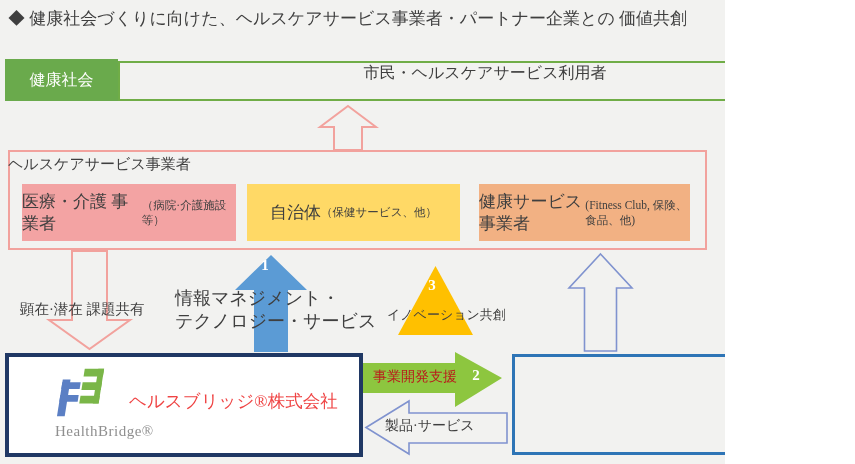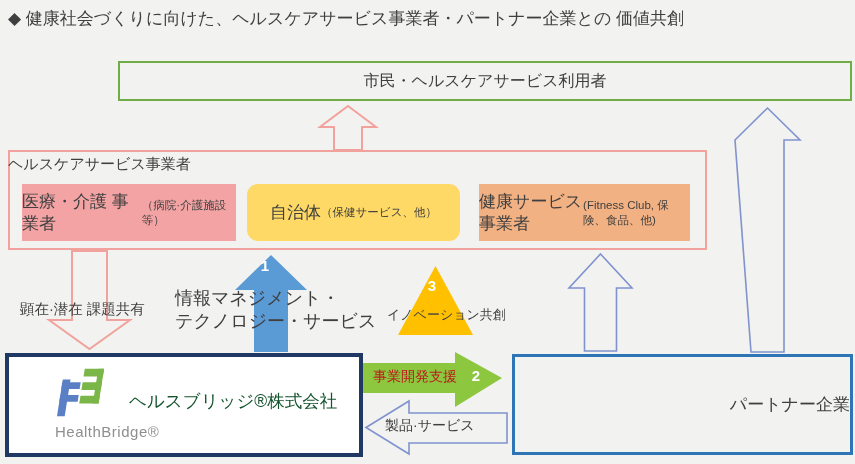--- a/index.html
+++ b/index.html
@@ -3,57 +3,60 @@
 <meta charset="utf-8">
 <style>
   :root{
     --bg:#f2f2f0; --text:#3f3f3f; --green:#6aaa4c; --green_border:#70ad47;
     --pink_border:#f2a29d; --pink_fill:#f3a3a3; --yellow_fill:#ffd966; --orange_fill:#f2b183;
     --blue_solid:#5b9bd5; --triangle:#ffc000; --green_arrow:#8dc63f; --outline_blue:#8093cf;
     --navy:#203864; --partner_blue:#2e75b6; --gray_text:#8f8f8f; --white:#ffffff;
   }
   html,body{margin:0;padding:0;}
   body{font-family:"Liberation Sans","DejaVu Sans",sans-serif;background:#ffffff;}
-  .stage{position:relative;width:855px;height:464px;background:var(--bg);overflow:hidden;color:var(--text);}
+  .stage{position:relative;width:725px;height:464px;background:var(--bg);overflow:hidden;color:var(--text);font-family:Liberation Serif, serif;}
   .abs{position:absolute;}
   .title{left:8px;top:7px;font-size:17px;color:var(--text);white-space:nowrap;}
   .green-box{left:5px;top:59px;width:113px;height:42px;background:var(--green);color:var(--white);
     display:flex;align-items:center;justify-content:center;font-size:16px;}
   .citizens-box{left:118px;top:61px;width:730px;height:36px;border:2px solid var(--green_border);
-    display:flex;align-items:center;justify-content:center;font-size:16px;}
+    display:flex;justify-content:center;font-size:16px;}
   .provider-box{left:8px;top:150px;width:695px;height:96px;border:2px solid var(--pink_border);background:var(--bg);}
   .provider-header{left:8px;top:155px;width:699px;font-size:15px;}
   .inner-box{top:184px;height:57px;display:flex;flex-direction:row;align-items:center;justify-content:center;line-height:1.25;}
   .inner-main{font-size:17px;}
   .inner-sub{font-size:11.5px;}
   .med-box{left:22px;width:214px;background:var(--pink_fill);}
-  .gov-box{left:247px;width:213px;background:var(--yellow_fill);border-radius:11px;}
+  .gov-box{left:247px;width:213px;background:var(--yellow_fill);}
   .health-box{left:479px;width:211px;background:var(--orange_fill);}
   svg{display:block;overflow:visible;}
   .pink-outline{fill:var(--bg);stroke:var(--pink_border);stroke-width:2;}
   .blue-outline{fill:var(--bg);stroke:var(--outline_blue);stroke-width:1.6;}
   .blue-fill{fill:var(--blue_solid);}
   .tri-fill{fill:var(--triangle);}
   .green-fill{fill:var(--green_arrow);}
   .flow-label{font-size:14px;color:var(--text);white-space:nowrap;}
   .num{color:var(--white);font-weight:bold;font-size:15px;text-align:center;}
   .hb-box{left:5px;top:353px;width:350px;height:96px;border:4px solid var(--navy);background:var(--white);}
-  .hb-name-jp{left:120px;top:32px;font-size:17.5px;color:#14532d;white-space:nowrap;}
+  .hb-name-jp{left:120px;top:32px;font-size:17.5px;color:#ef4444;white-space:nowrap;}
   .hb-name-en{left:14px;top:66px;font-size:15px;color:var(--gray_text);letter-spacing:0.5px;margin-left:32px;}
   .partner-box{left:512px;top:354px;width:335px;height:95px;border:3px solid var(--partner_blue);
     display:flex;align-items:center;justify-content:flex-end;font-size:17px;}
   .info-label{left:175px;top:287px;width:126px;text-align:center;font-size:18px;line-height:1.3;white-space:nowrap;}
 </style>
 </head>
 <body>
 
 <div class="stage">
 
   <div class="abs title">◆ 健康社会づくりに向けた、ヘルスケアサービス事業者・パートナー企業との 価値共創</div>
 
+  <div class="abs green-box">
+    <span>健康社会</span>
+  </div>
   <div class="abs citizens-box">
     <span>市民・ヘルスケアサービス利用者</span>
   </div>
 
   <svg class="abs" style="left:318px;top:105px;" width="60" height="47">
     <polygon class="pink-outline" points="30,1 58,22 44,22 44,45 16,45 16,22 2,22"></polygon>
   </svg>
 
   <div class="abs provider-box"></div>
   <div class="abs provider-header">ヘルスケアサービス事業者</div>

